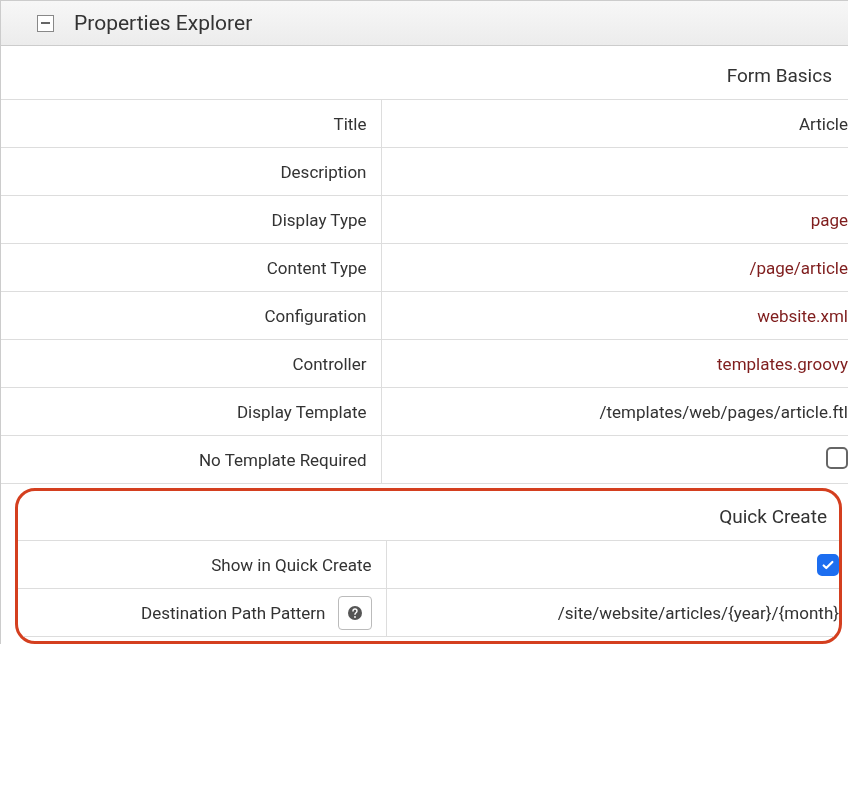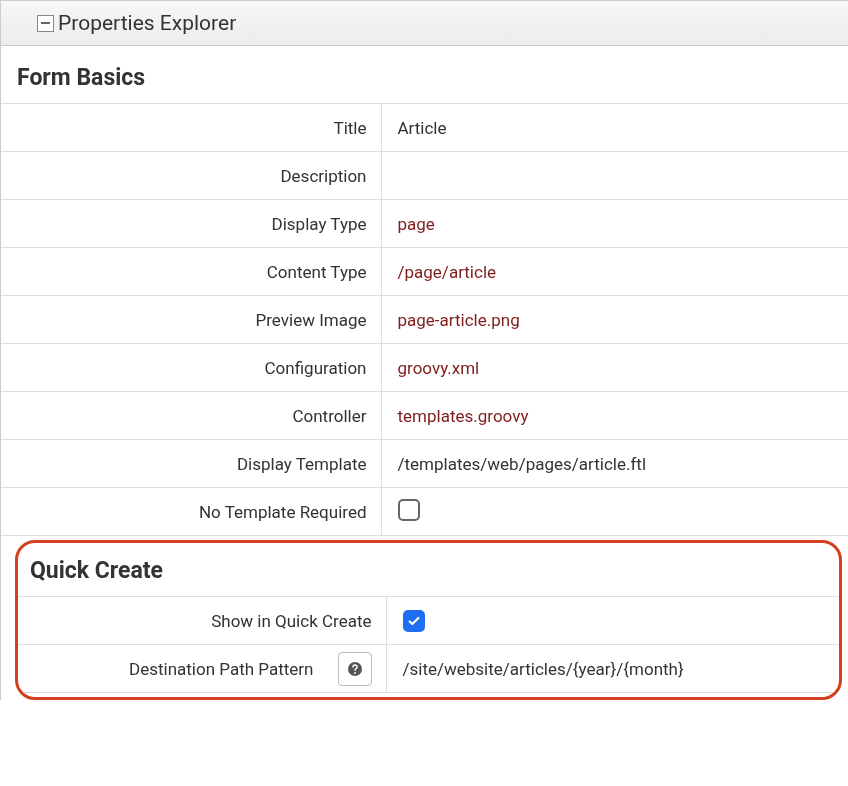--- a/index.html
+++ b/index.html
@@ -16,21 +16,21 @@
     border-right: none;
     border-bottom: none;
     width: 848px;
   }
   .panel-header {
     background: linear-gradient(#f7f7f7, #ececec);
     border-bottom: 1px solid #ccc;
     padding: 10px 12px 10px 36px;
     display: flex;
     align-items: center;
-    gap: 4px;
+    gap: 20px;
     font-size: 21px;
     color: #333;
     font-weight: 400;
   }
   .collapse-toggle {
     width: 17px;
     height: 17px;
     border: 1px solid #888;
     background: #fff;
     display: flex;
@@ -39,39 +39,41 @@
     cursor: pointer;
     flex-shrink: 0;
   }
   .collapse-toggle span {
     display: block;
     width: 9px;
     height: 1.5px;
     background: #666;
   }
   .section-title {
-    font-size: 23px;
+    font-size: 19px;
     color: #333;
     padding: 18px 16px 12px 16px;
-    font-weight: 700;
+    font-weight: 400;
+    text-align: right;
   }
   .section-title.boxed {
     padding: 14px 12px 12px 12px;
   }
   table.form-table {
     width: 100%;
     border-collapse: collapse;
     table-layout: fixed;
     border-radius: 15px;
   }
   table.form-table td {
     border: 1px solid #ddd;
     height: 48px;
     vertical-align: middle;
     font-size: 17px;
+    text-align: right;
   }
   table.form-table td.label-cell {
     width: 380px;
     text-align: right;
     padding-right: 14px;
     color: #333;
     border-left: none;
   }
   table.form-table td.value-cell {
     padding-left: 16px;
@@ -123,21 +125,21 @@
     background: #fff;
     margin-left: 8px;
     cursor: pointer;
     vertical-align: middle;
   }
   .help-btn svg { width: 16px; height: 16px; }
   .label-with-help {
     display: flex;
     align-items: center;
     justify-content: flex-end;
-    gap: 16px;
+    gap: 4px;
   }
 </style>
 </head>
 <body>
 
 <div class="panel">
 
   <div class="panel-header">
     <div class="collapse-toggle">
       <span></span>
@@ -159,26 +161,22 @@
     </tr>
     <tr>
       <td class="label-cell">Display Type</td>
       <td class="value-cell"><span class="value-readonly">page</span></td>
     </tr>
     <tr>
       <td class="label-cell">Content Type</td>
       <td class="value-cell"><span class="value-readonly">/page/article</span></td>
     </tr>
     <tr>
-      <td class="label-cell">Preview Image</td>
-      <td class="value-cell"><span class="value-readonly">page-article.png</span></td>
-    </tr>
-    <tr>
       <td class="label-cell">Configuration</td>
-      <td class="value-cell"><span class="value-readonly">groovy.xml</span></td>
+      <td class="value-cell"><span class="value-readonly">website.xml</span></td>
     </tr>
     <tr>
       <td class="label-cell">Controller</td>
       <td class="value-cell"><span class="value-readonly">templates.groovy</span></td>
     </tr>
     <tr>
       <td class="label-cell">Display Template</td>
       <td class="value-cell"><span class="value-text">/templates/web/pages/article.ftl</span></td>
     </tr>
     <tr>

